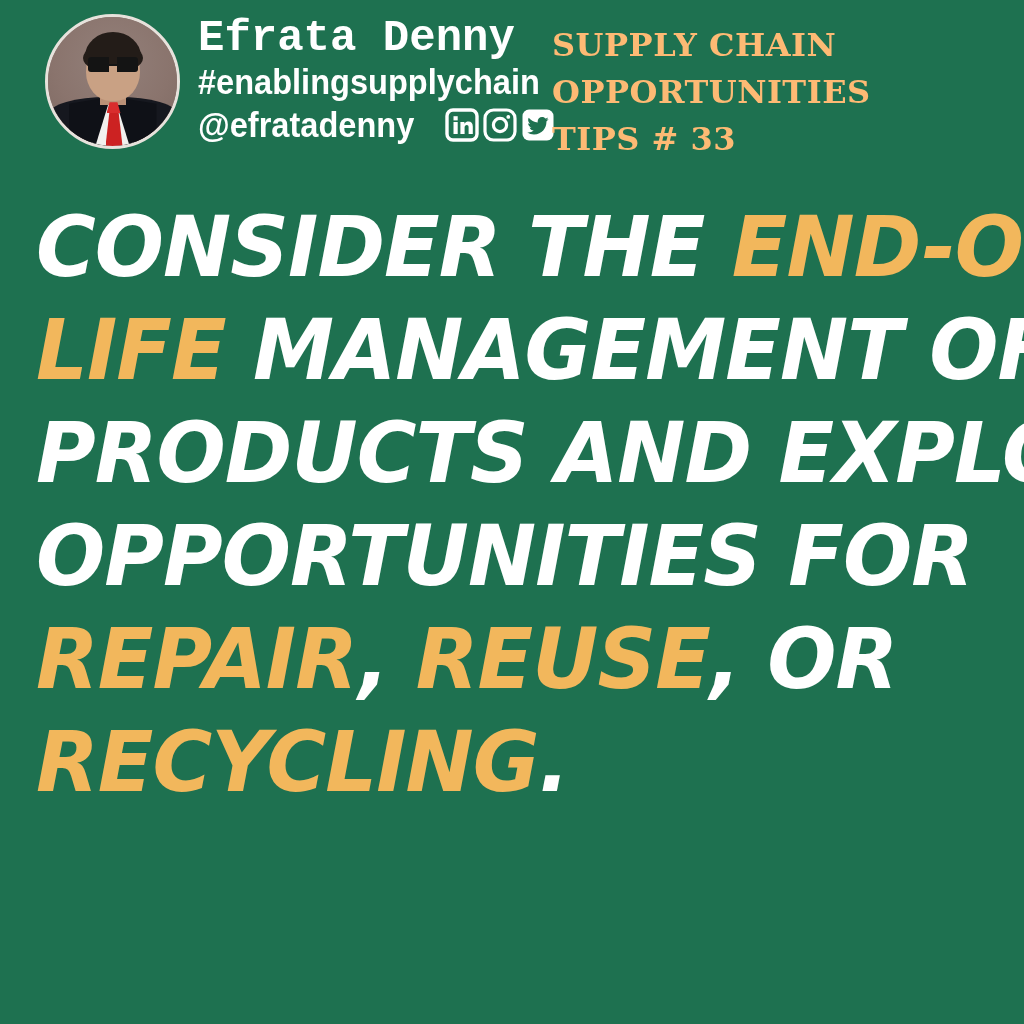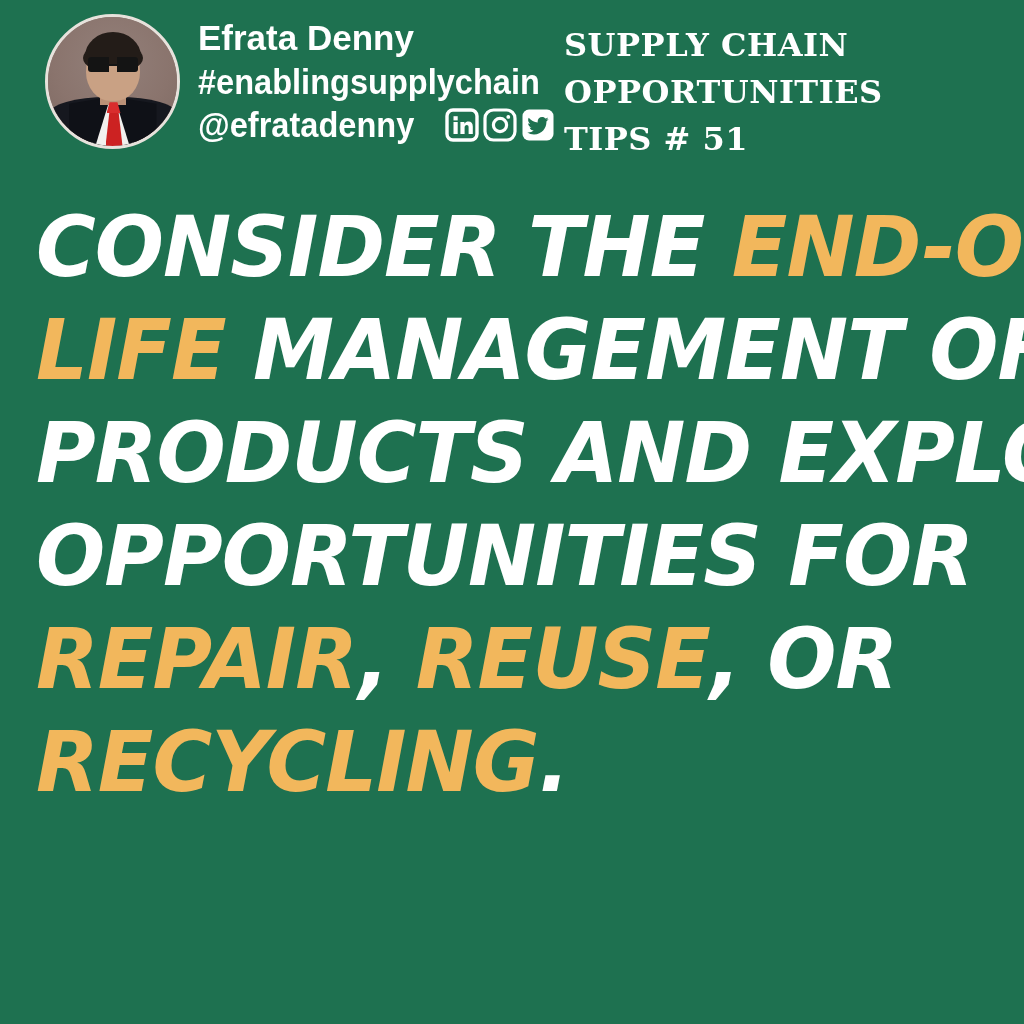--- a/index.html
+++ b/index.html
@@ -136,23 +136,23 @@
     clip-path: polygon(22% 0, 78% 0, 100% 100%, 0 100%);
   }
 
   #id-block {
     position: absolute;
     left: 198px;
     top: 16px;
     width: 370px;
   }
   #name-line {
-    font-family: Liberation Sans, sans-serif;
-    font-weight: 700;
-    font-size: 35px;
+    font-family: Liberation Mono, monospace;
+    font-weight: 700;
+    font-size: 44px;
     line-height: 44px;
     color: #ffffff;
     letter-spacing: 0px;
     white-space: nowrap;
   }
   #handle-tag {
     font-family: "Liberation Sans", sans-serif;
     font-weight: 700;
     font-size: 35px;
     line-height: 43px;
@@ -185,27 +185,27 @@
   }
   #socials {
     display: flex;
     gap: 4px;
     align-items: center;
     margin-left: 2px;
   }
 
   #tips-block {
     position: absolute;
-    left: 564px;
+    left: 552px;
     top: 22px;
     font-family: "DejaVu Serif", "Liberation Serif", serif;
     font-weight: 700;
     font-size: 32px;
     line-height: 47px;
-    color: #ffffff;
+    color: #fdba74;
     letter-spacing: 0.5px;
     white-space: nowrap;
   }
   #tips-block div { display: block; }
 
   
   #headline {
     position: absolute;
     left: 36px;
     top: 196px;
@@ -286,21 +286,21 @@
                      l-0.01-0.57c0.85-0.62 1.6-1.39 2.19-2.27z" fill="#1E7150"></path>
           </svg>
 
         </div>
       </div>
     </div>
 
     <div id="tips-block">
       <div>SUPPLY CHAIN</div>
       <div>OPPORTUNITIES</div>
-      <div>TIPS # 51</div>
+      <div>TIPS # 33</div>
     </div>
   </div>
 
   <div id="headline">
       <div class="hl-line"><span class="plain" style="color: rgb(255, 255, 255);">CONSIDER THE </span><span class="accent" style="color: rgb(242, 183, 92);">END-OF-</span></div>
       <div class="hl-line"><span class="accent" style="color: rgb(242, 183, 92);">LIFE</span><span class="plain" style="color: rgb(255, 255, 255);"> MANAGEMENT OF</span></div>
       <div class="hl-line"><span class="plain" style="color: rgb(255, 255, 255);">PRODUCTS AND EXPLORE</span></div>
       <div class="hl-line"><span class="plain" style="color: rgb(255, 255, 255);">OPPORTUNITIES FOR</span></div>
       <div class="hl-line"><span class="accent" style="color: rgb(242, 183, 92);">REPAIR</span><span class="plain" style="color: rgb(255, 255, 255);">, </span><span class="accent" style="color: rgb(242, 183, 92);">REUSE</span><span class="plain" style="color: rgb(255, 255, 255);">, OR</span></div>
       <div class="hl-line"><span class="accent" style="color: rgb(242, 183, 92);">RECYCLING</span><span class="plain" style="color: rgb(255, 255, 255);">.</span></div>

